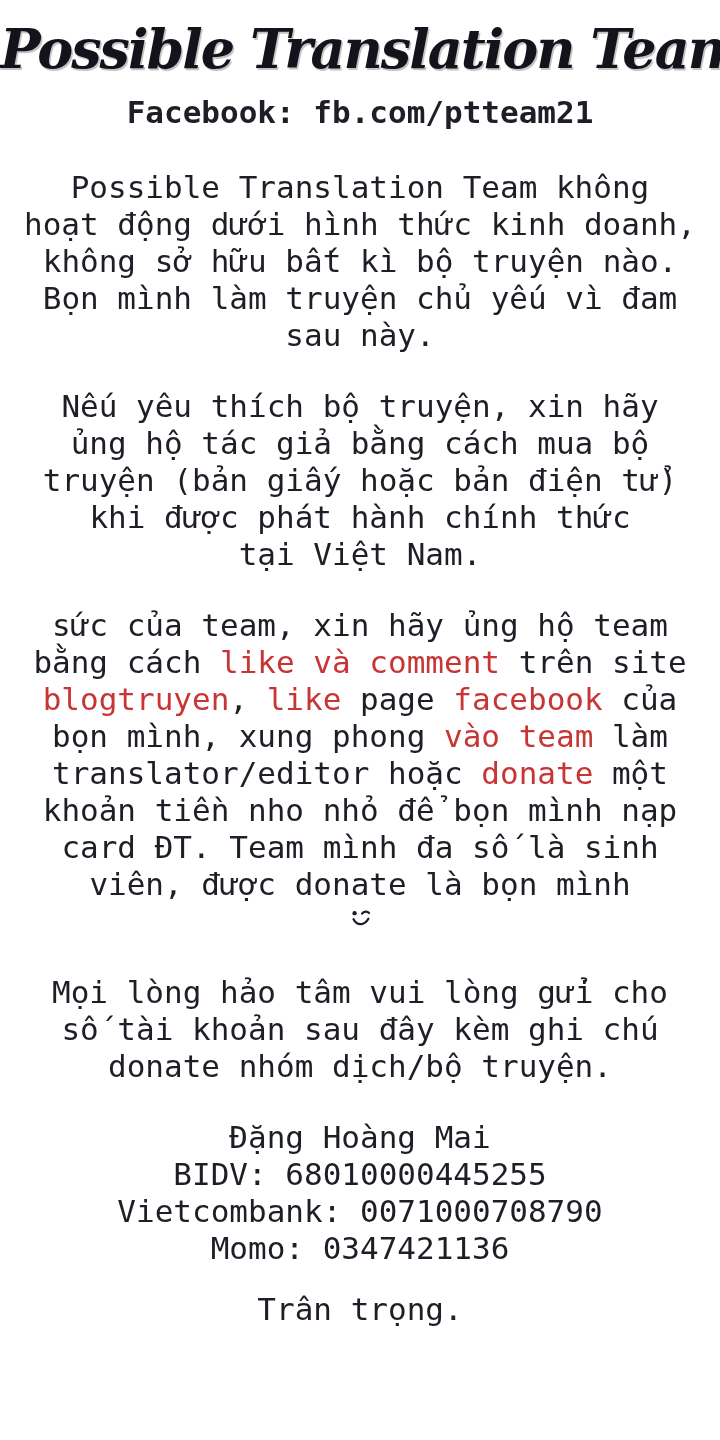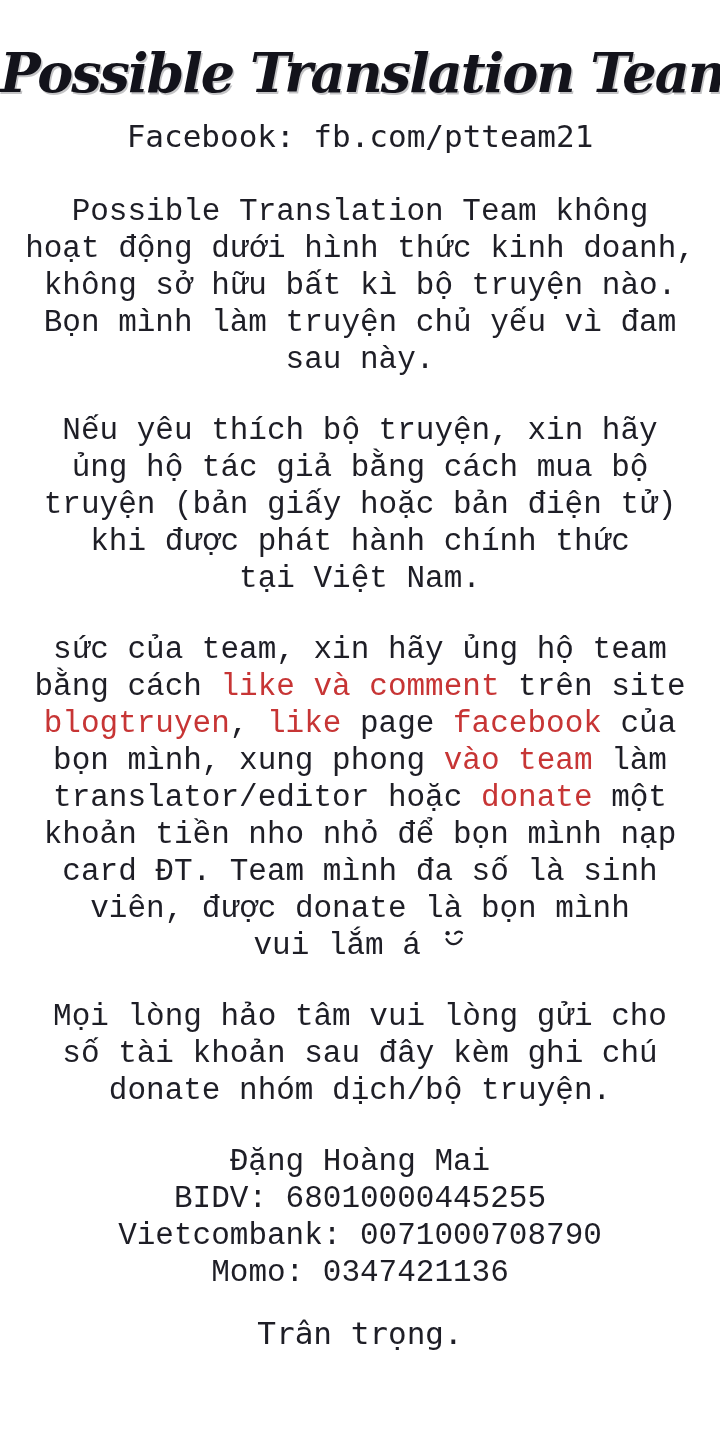--- a/index.html
+++ b/index.html
@@ -4,41 +4,41 @@
 <style>
   html, body { margin: 0; padding: 0; }
   body {
     width: 720px; height: 1440px;
     background: #ffffff;
     overflow: hidden;
   }
   .page {
     box-sizing: border-box;
     width: 720px; height: 1440px;
-    padding-top: 28px;
+    padding-top: 4px;
     text-align: center;
     font-family: "DejaVu Sans Mono", monospace;
     font-size: 31px;
     line-height: 37px;
     color: var(--text, #1e1e26);
   }
   .logo {
     margin: 0;
     font-family: "DejaVu Serif", serif;
     font-style: italic;
     font-weight: bold;
     font-size: 54px;
     line-height: 90px;
     letter-spacing: -2px;
     color: var(--logo, #13131b);
     text-shadow: 1.5px 1.5px 0 rgba(19,19,27,0.25);
     white-space: nowrap;
   }
-  .fb { white-space: nowrap; }
-  .para { margin: 34px 0 0 0; font-family: Liberation Mono, monospace; }
+  .fb { white-space: nowrap; font-weight: bold; }
+  .para { margin: 34px 0 0 0; }
   .para:first-of-type { margin-top: 38px; }
   .line { white-space: nowrap; }
   .red { color: var(--red, #c73535); }
   .smiley {
     display: inline-block;
     vertical-align: middle;
     margin-top: -6px;
     color: var(--text, #1e1e26);
   }
   .footer { margin-top: 24px; }
@@ -71,21 +71,21 @@
 
   <section class="para">
       <div class="line"><span>sức của team, xin hãy ủng hộ team</span></div>
       <div class="line"><span>bằng cách </span><span class="red">like và comment</span><span> trên site</span></div>
       <div class="line"><span class="red">blogtruyen</span><span>, </span><span class="red">like</span><span> page </span><span class="red">facebook</span><span> của</span></div>
       <div class="line"><span>bọn mình, xung phong </span><span class="red">vào team</span><span> làm</span></div>
       <div class="line"><span>translator/editor hoặc </span><span class="red">donate</span><span> một</span></div>
       <div class="line"><span>khoản tiền nho nhỏ để bọn mình nạp</span></div>
       <div class="line"><span>card ĐT. Team mình đa số là sinh</span></div>
       <div class="line"><span>viên, được donate là bọn mình</span></div>
-      <div class="line"><span>vui lắm á </span><span class="smiley"><svg viewBox="0 0 26 26" width="27" height="27" aria-hidden="true">
+      <div class="line"><span class="smiley"><svg viewBox="0 0 26 26" width="27" height="27" aria-hidden="true">
             <circle cx="7.3" cy="8.8" r="2.1" fill="currentColor"></circle>
             <path d="M14.5 9.2 C 16.2 6.8, 19.6 6.9, 21.2 8.6" stroke="currentColor" stroke-width="2.2" fill="none" stroke-linecap="round"></path>
             <path d="M6.3 14.6 C 9.8 21.2, 16.8 20.8, 20.6 14.2" stroke="currentColor" stroke-width="2.2" fill="none" stroke-linecap="round"></path>
           </svg></span></div>
     </section>
 
   <section class="para">
       <div class="line"><span>Mọi lòng hảo tâm vui lòng gửi cho</span></div>
       <div class="line"><span>số tài khoản sau đây kèm ghi chú</span></div>
       <div class="line"><span>donate nhóm dịch/bộ truyện.</span></div>

